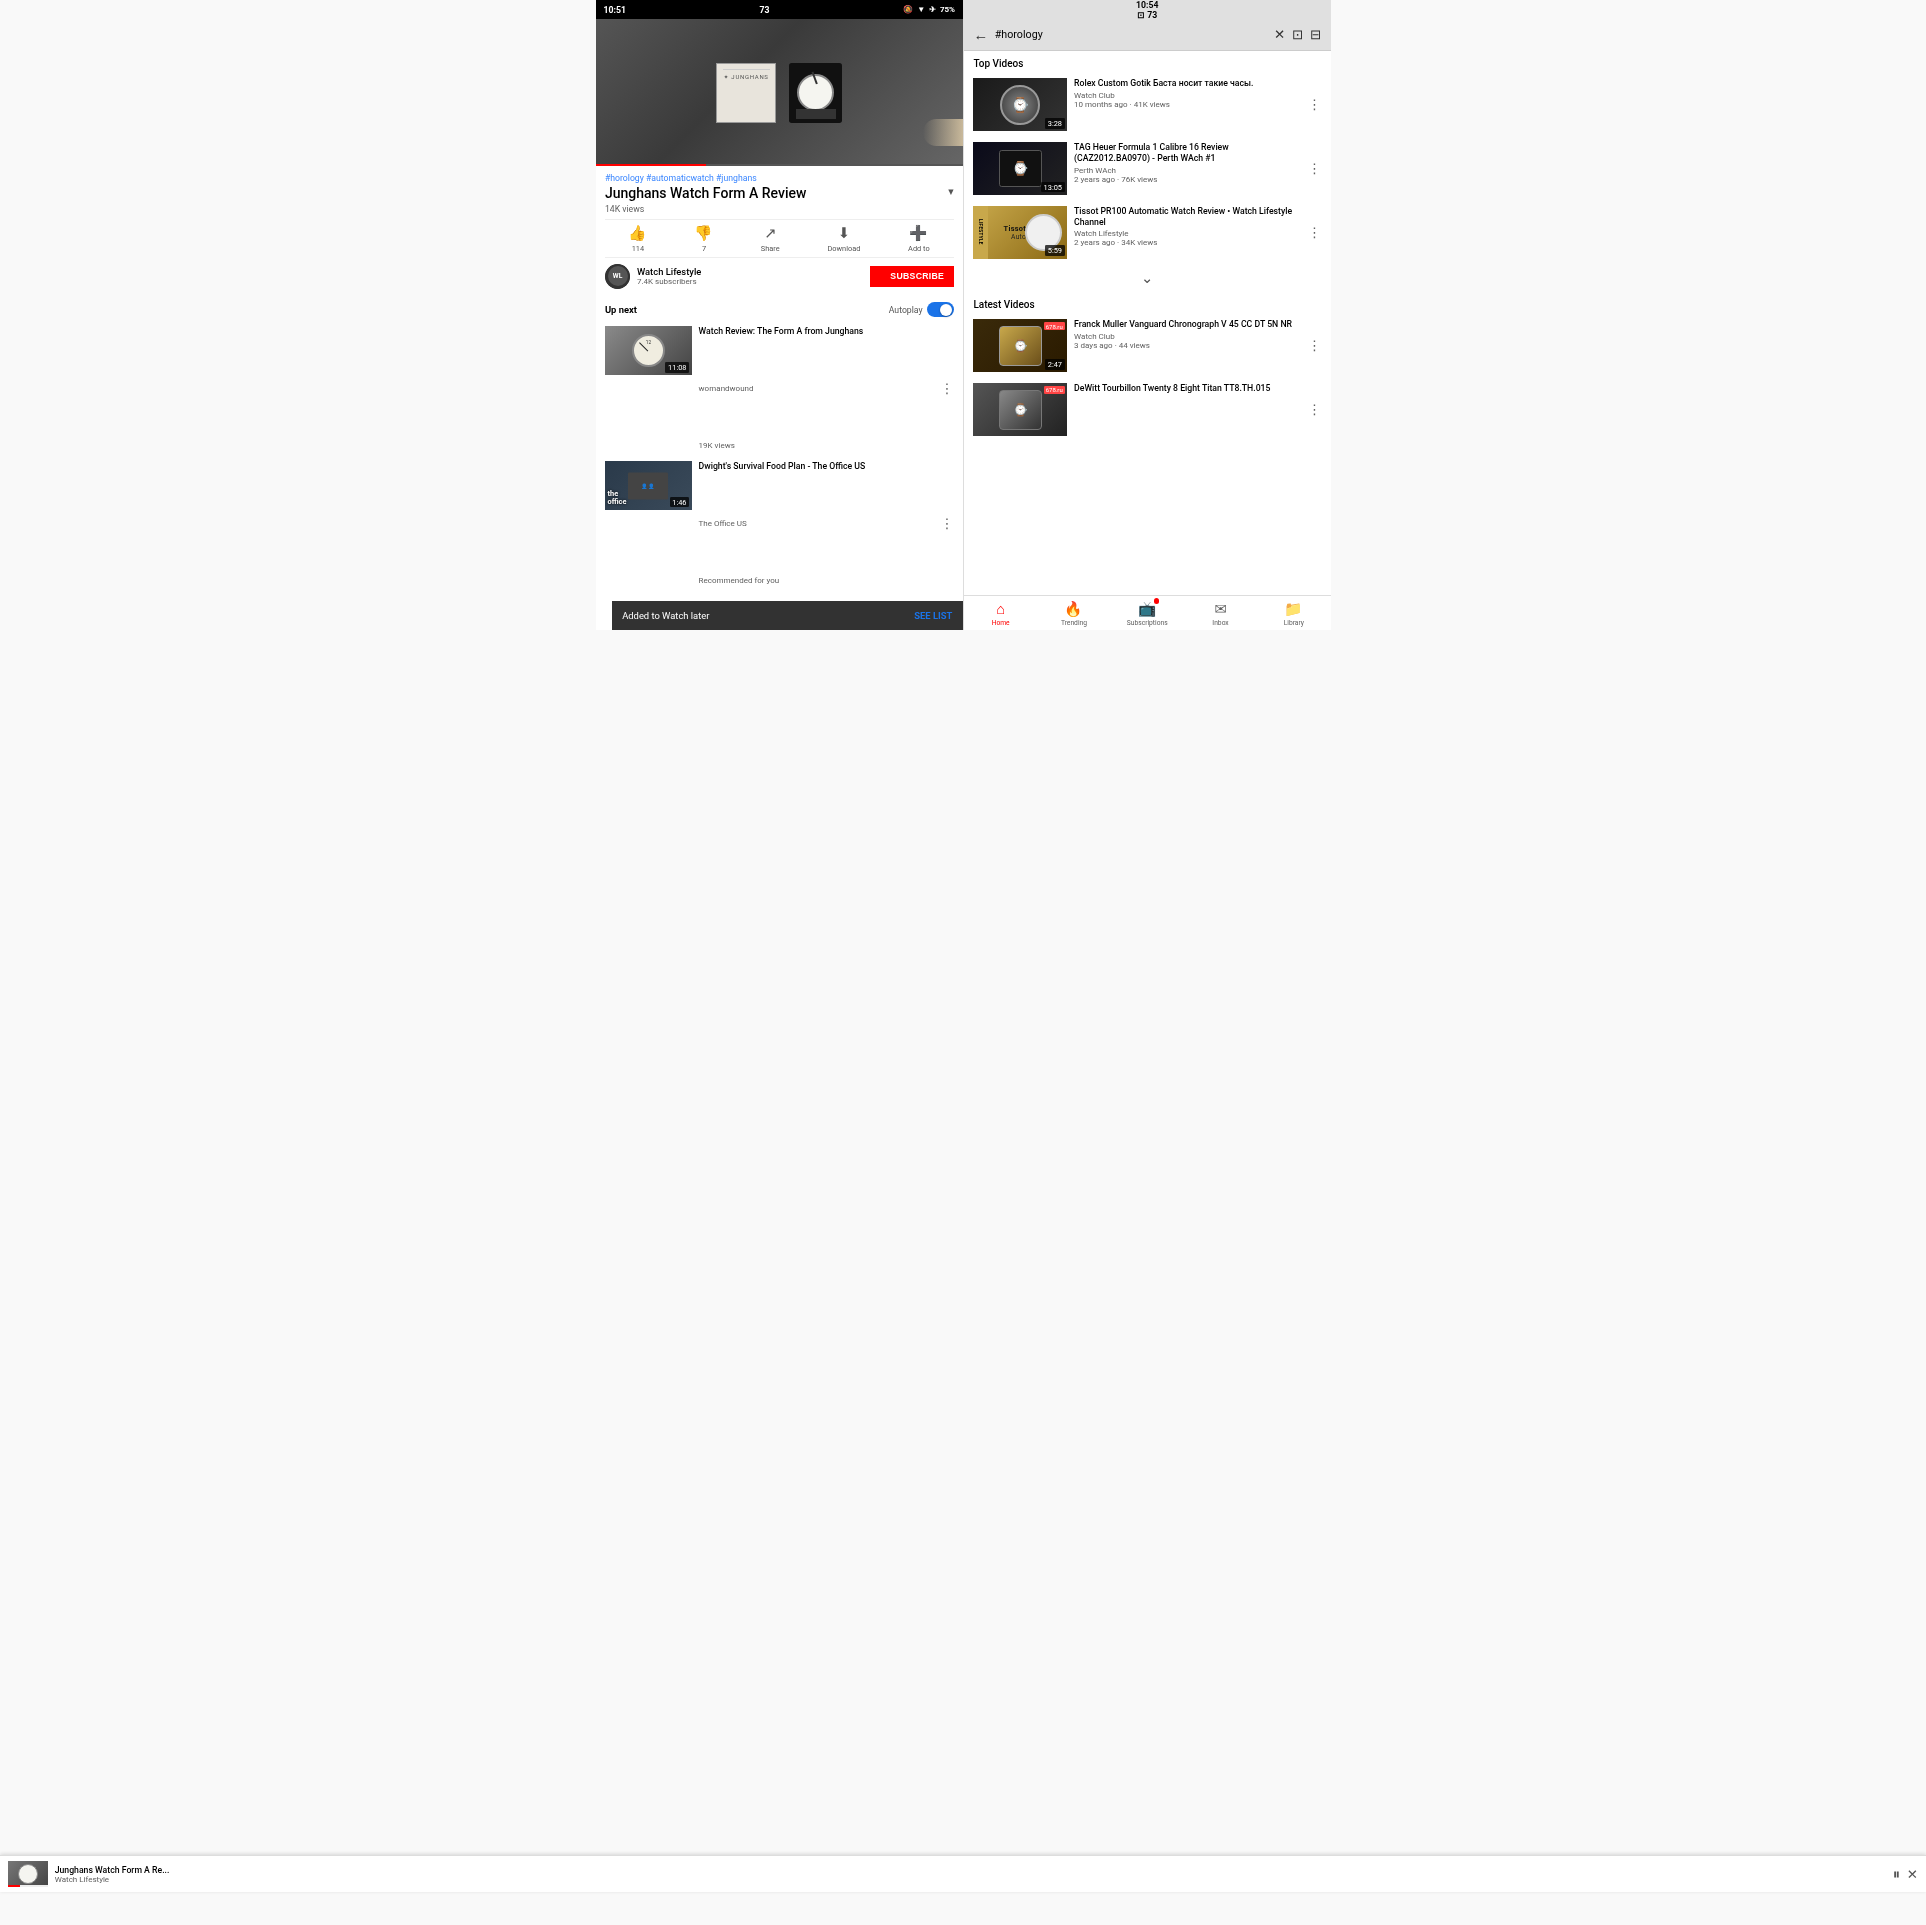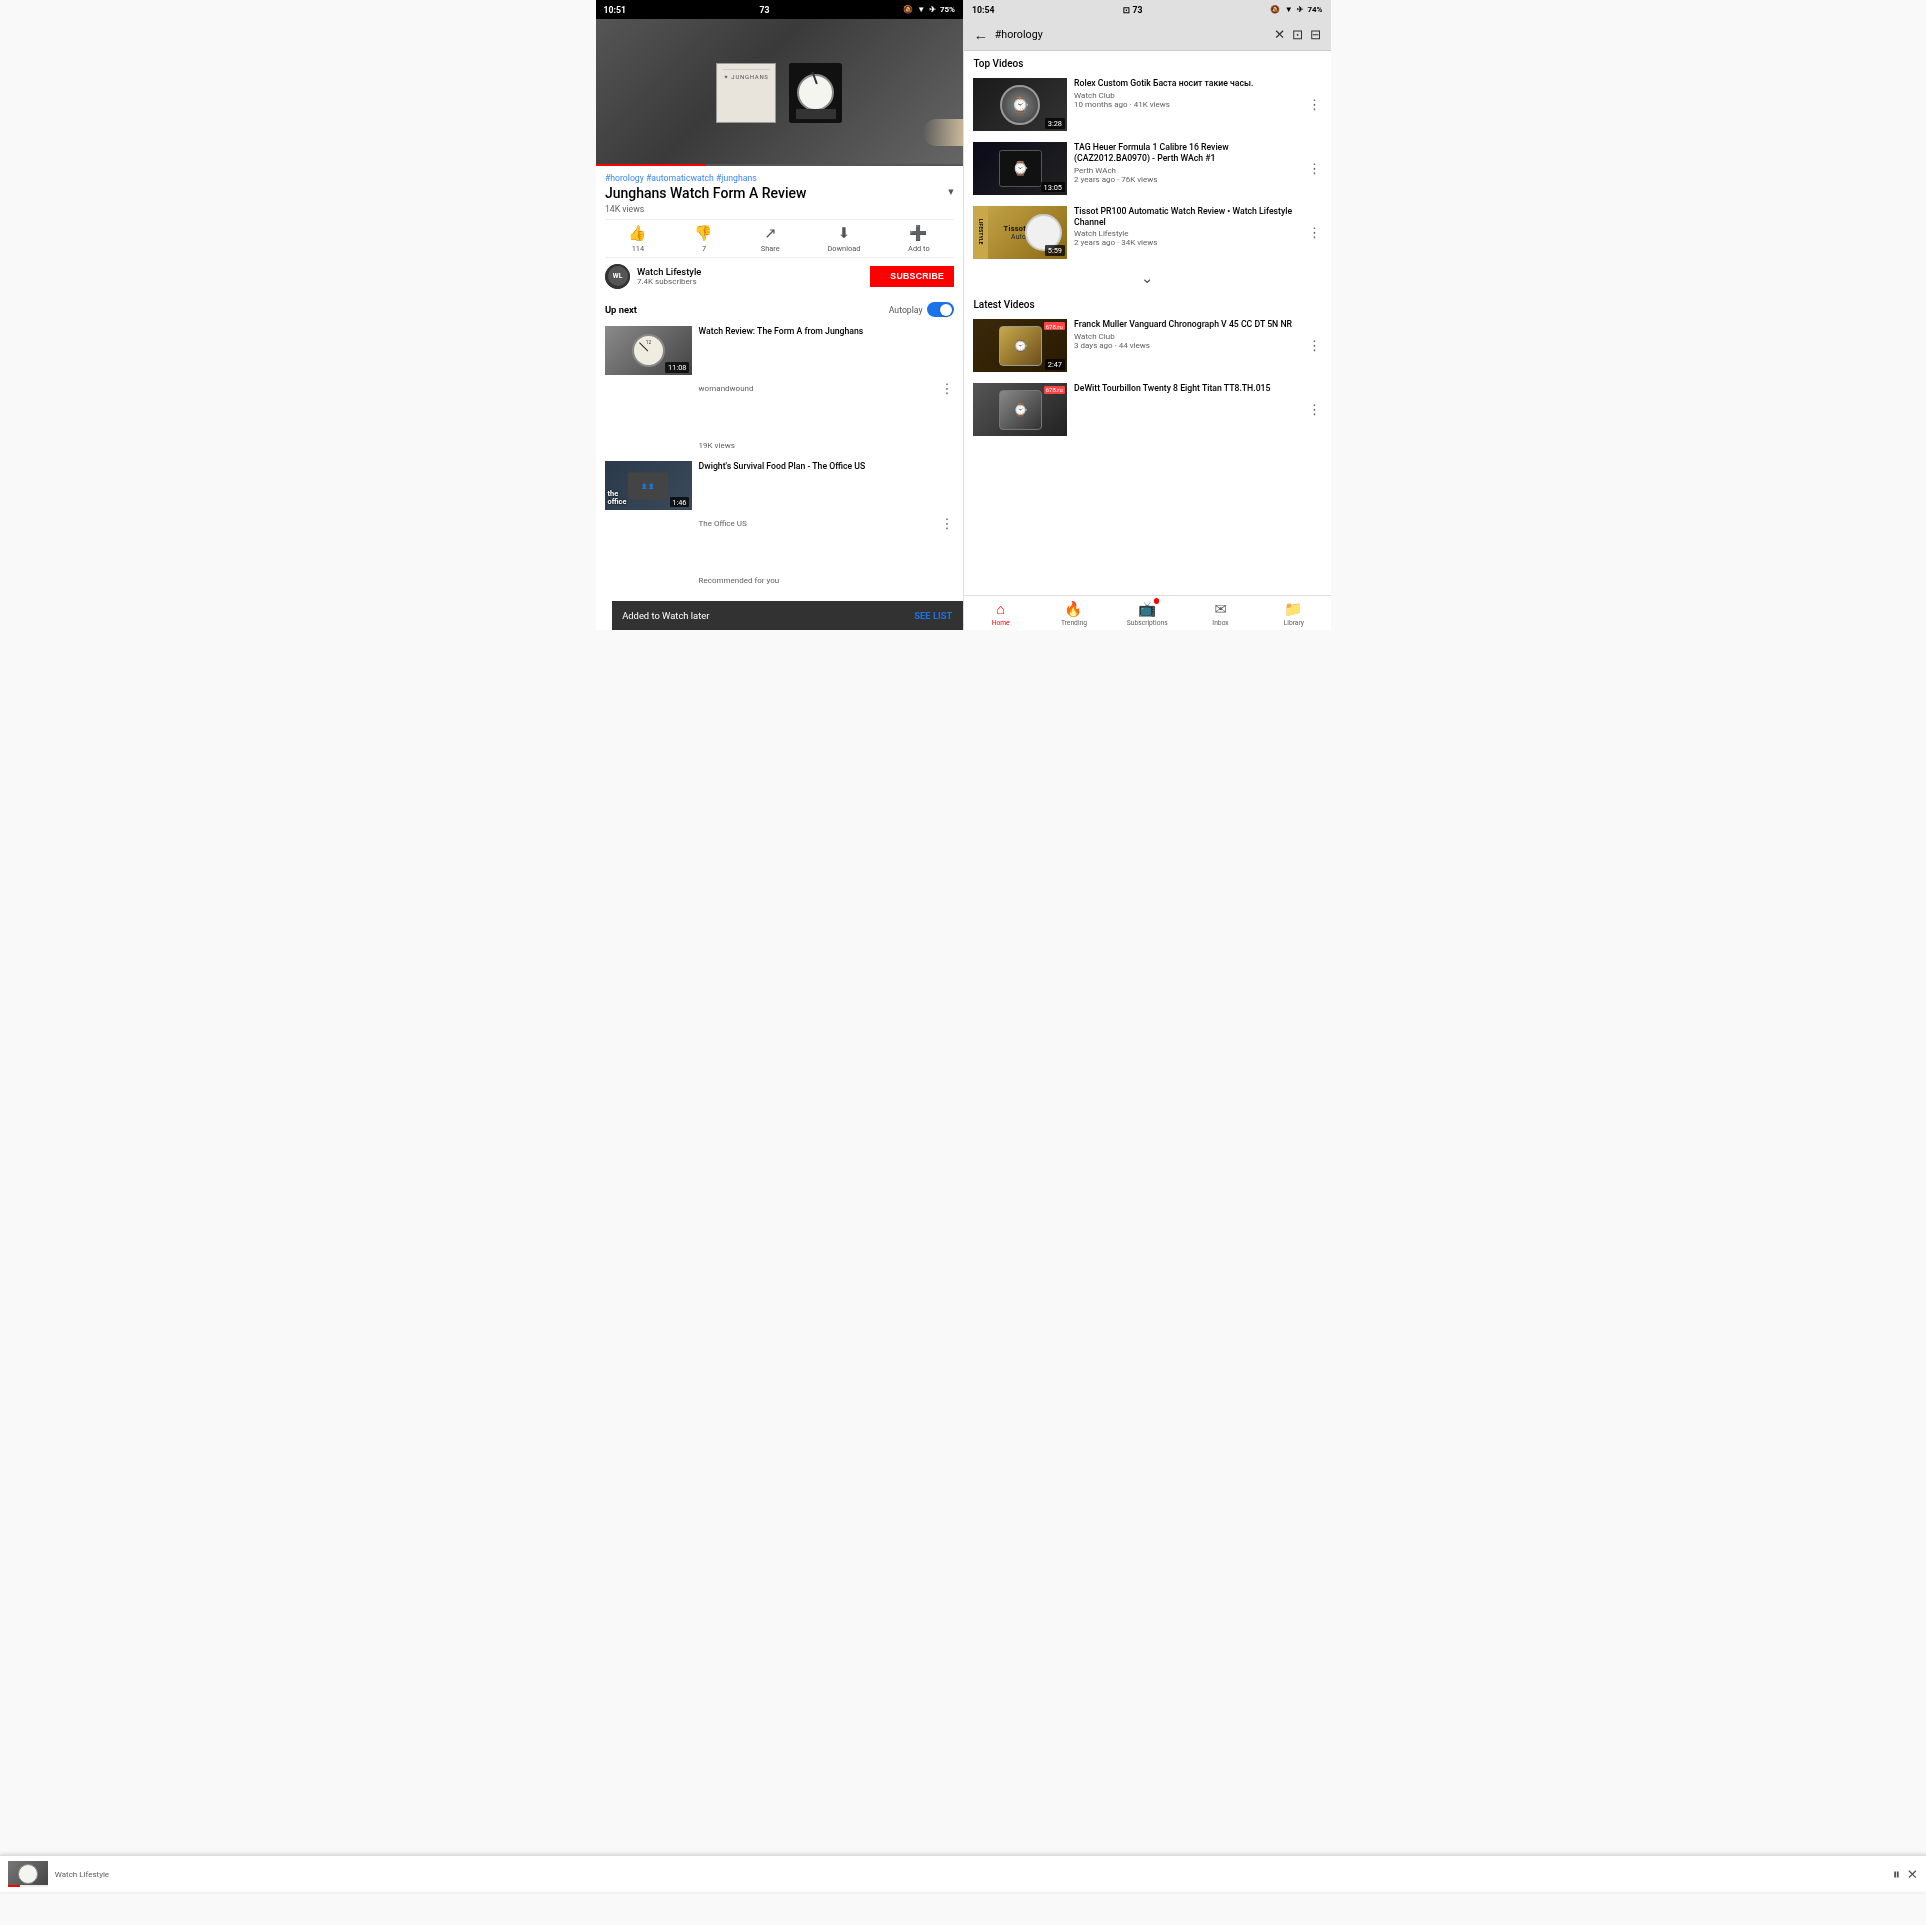--- a/index.html
+++ b/index.html
@@ -13,20 +13,21 @@
       align-items: center;
       justify-content: space-between;
       padding: 0 8px;
       color: #fff;
       font-size: 8.7px;
       font-weight: bold;
     }
     .status-bar.light {
       background: #e0e0e0;
       color: #000;
+      flex-direction: column;
     }
     .status-right { display: flex; align-items: center; gap: 4px; font-size: 8px; }
 
     
     .panel-left { width: 50%; background: #fff; display: flex; flex-direction: column; position: relative; }
     .panel-right { width: 50%; background: #fff; display: flex; flex-direction: column; border-left: 0.7px solid #ddd; }
 
     
     .video-player {
       width: 100%;
@@ -605,20 +606,21 @@
   <div class="mini-player">
     <div class="mini-thumb">
       <div class="junghans-mini-watch">
         <div class="junghans-mini-face"></div>
       </div>
       <div class="mini-progress">
         <div class="mini-progress-fill"></div>
       </div>
     </div>
     <div class="mini-info">
+      <div class="mini-title">Junghans Watch Form A Re...</div>
       <div class="mini-channel">Watch Lifestyle</div>
     </div>
     <span class="mini-pause">⏸</span>
     <span class="mini-close">✕</span>
   </div>
 
   <div class="bottom-nav">
     <div class="nav-item">
       <span class="nav-icon active">⌂</span>
       <span class="nav-label active">Home</span>

